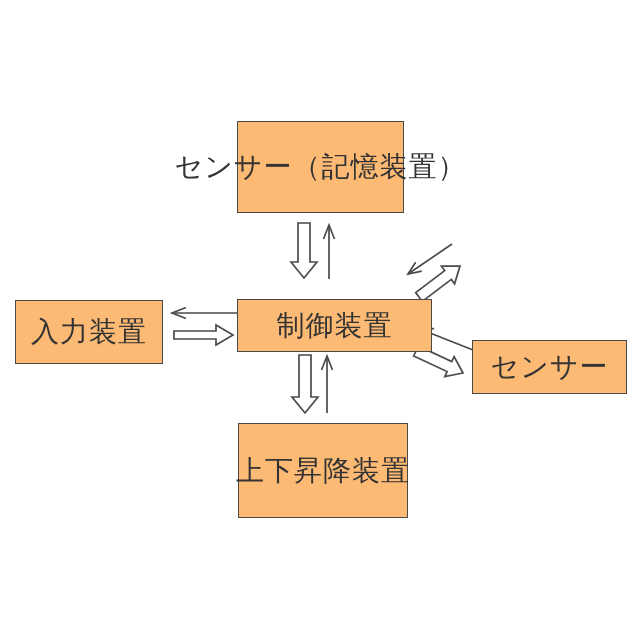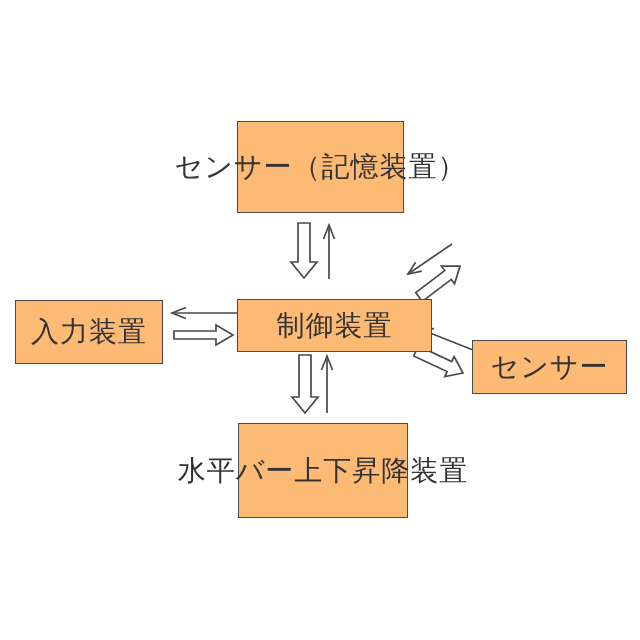--- a/index.html
+++ b/index.html
@@ -82,17 +82,16 @@
   <div class="box box-control">
     <span>制御装置</span>
   </div>
 
 
   <div class="box box-storage">
     <span>センサー</span>
   </div>
 
   <div class="box box-lifter">
-    <span>水平バー</span>
     <span>上下昇降装置</span>
   </div>
 
 </div>
 
 </body></html>

